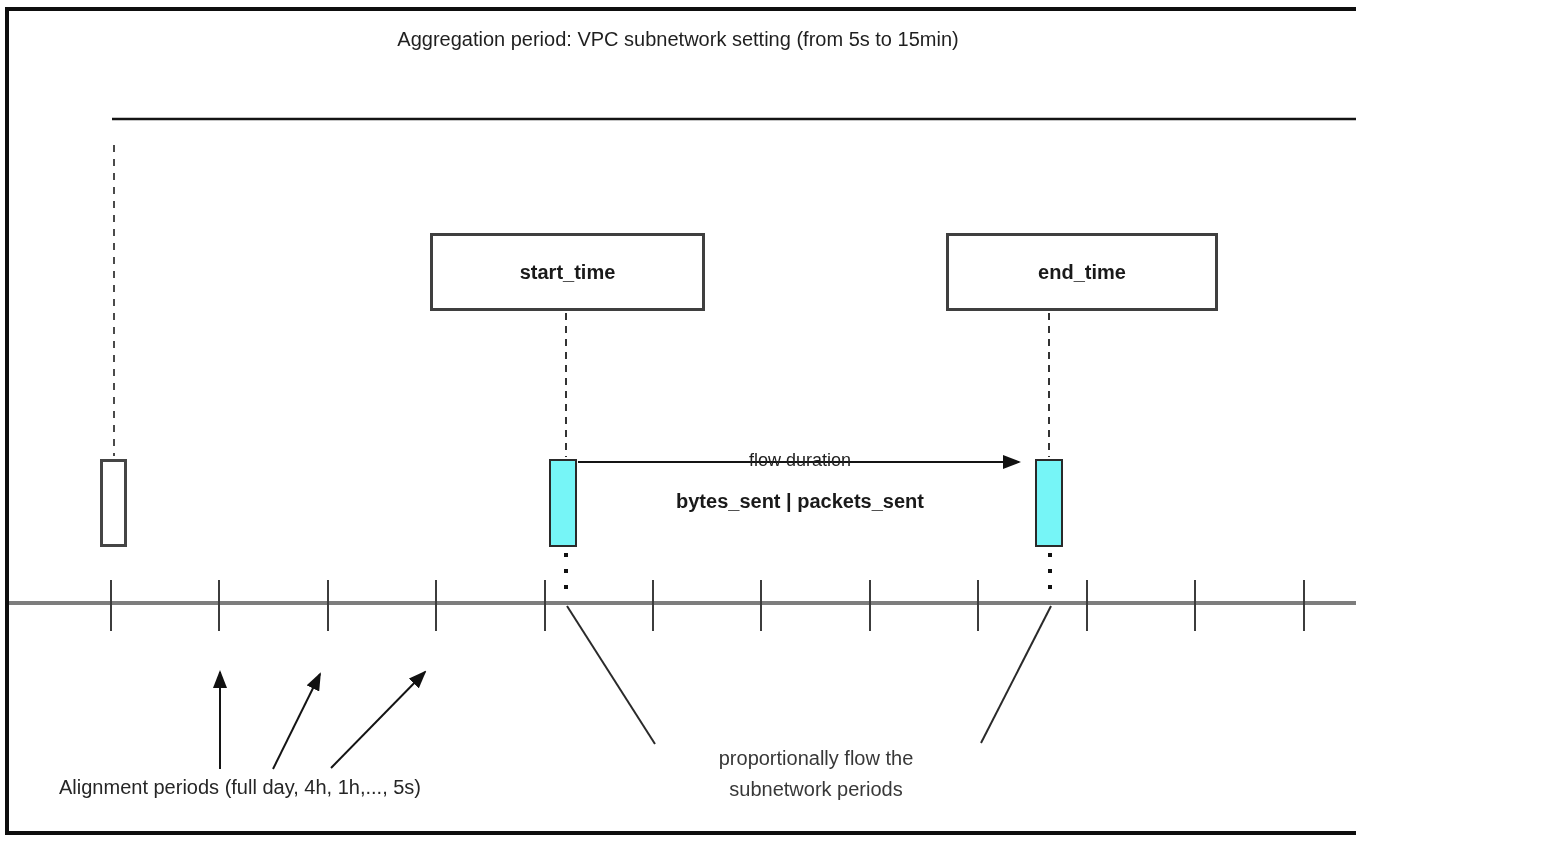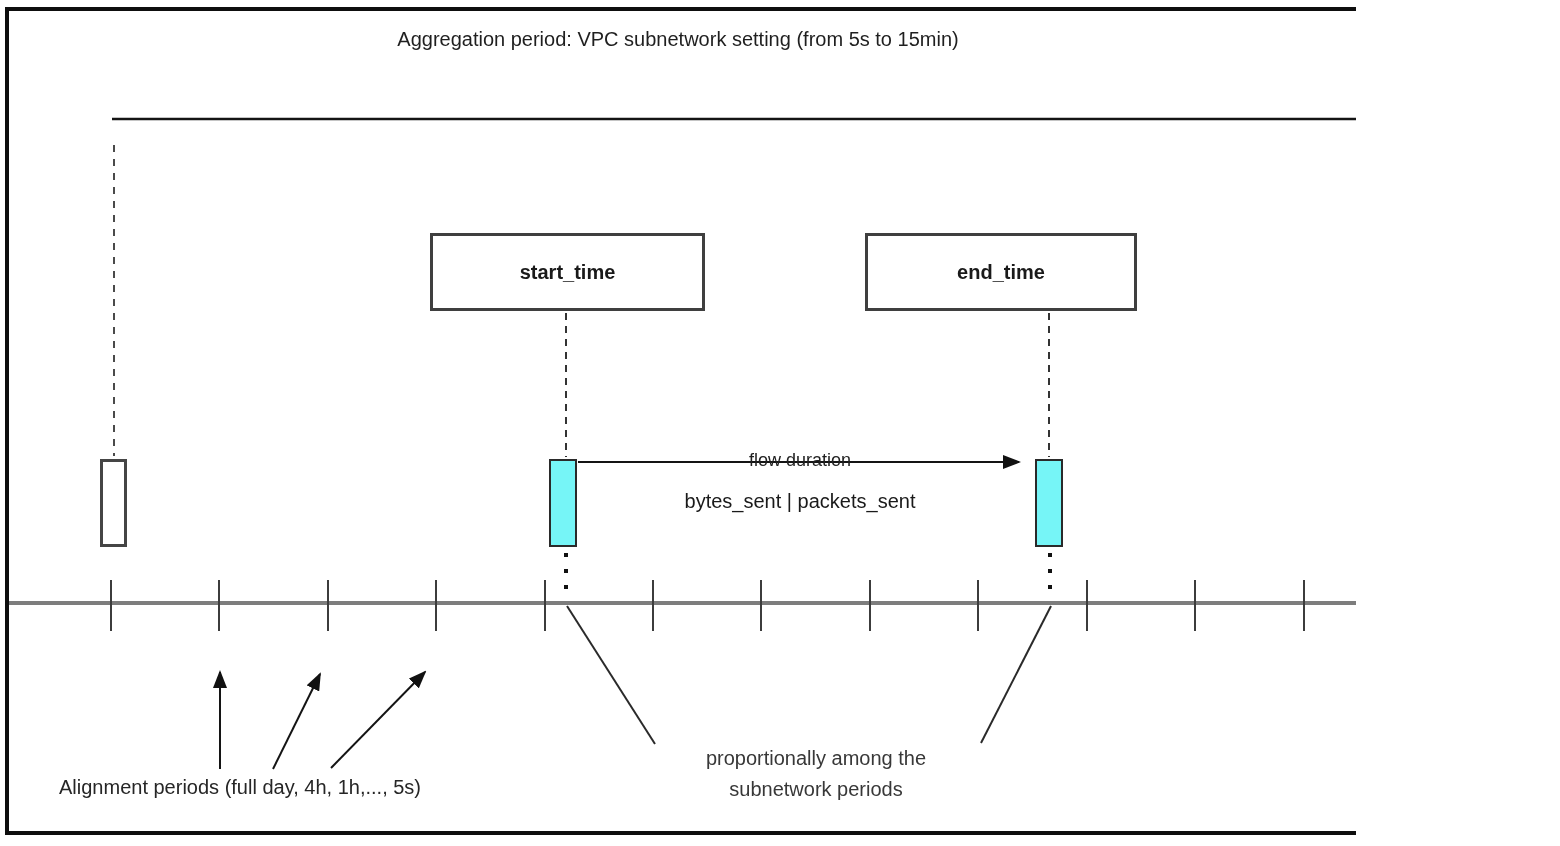--- a/index.html
+++ b/index.html
@@ -5,21 +5,21 @@
   html,body{margin:0;padding:0;background:#ffffff;}
   .canvas{
     position:relative;width:1356px;height:846px;background:#ffffff;overflow:hidden;
     font-family:"Liberation Sans","DejaVu Sans",sans-serif;color:#212121;
   }
   .frame{position:absolute;left:5px;top:7px;width:1548px;height:828px;border:4px solid #0e0e0e;box-sizing:border-box;}
   .layer{position:absolute;left:0;top:0;width:1560px;height:846px;}
   .label{position:absolute;white-space:nowrap;}
   .title{left:0;right:0;top:28px;text-align:center;font-size:20px;color:#1f1f1f;}
   .flow-duration{left:600px;width:400px;top:450px;text-align:center;font-size:18px;color:#1f1f1f;}
-  .metrics{left:560px;width:480px;top:490px;text-align:center;font-size:20px;font-weight:normal;color:#1a1a1a;}
+  .metrics{left:560px;width:480px;top:490px;text-align:center;font-size:20px;font-weight:bold;color:#1a1a1a;}
   .align-label{left:59px;top:776px;font-size:20px;color:#262626;}
   .traffic-note{position:absolute;left:666px;width:300px;top:743px;text-align:center;
     font-size:20px;line-height:31px;color:#383838;}
   .time-box{
     position:absolute;top:233px;height:78px;border:3px solid #3f3f3f;box-sizing:border-box;background:#ffffff;
     display:flex;align-items:center;justify-content:center;font-size:20px;font-weight:bold;color:#1a1a1a;
   }
   .bar{position:absolute;top:459px;height:88px;box-sizing:border-box;border:2px solid #2a2a2a;}
   .bar.edge{border:3px solid #454545;background:#ffffff;}
   .bar.flow{background:#76f5f7;}
@@ -76,32 +76,32 @@
     <line class="arrow-line" x1="220" y1="769" x2="220" y2="672" stroke="#141414" stroke-width="2" marker-end="url(#ah)"></line>
     <line class="arrow-line" x1="273" y1="769" x2="320" y2="674" stroke="#141414" stroke-width="2" marker-end="url(#ah)"></line>
     <line class="arrow-line" x1="331" y1="768" x2="425" y2="672" stroke="#141414" stroke-width="2" marker-end="url(#ah)"></line>
   </svg>
 
   <div class="label title">Aggregation period: VPC subnetwork setting (from 5s to 15min)</div>
 
   <div class="time-box" style="left:430px;width:275px;">
     <span>start_time</span>
   </div>
-  <div class="time-box" style="left:865px;width:272px;">
+  <div class="time-box" style="left:946px;width:272px;">
     <span>end_time</span>
   </div>
 
   <div class="bar edge" style="left:100px;width:27px;"></div>
   <div class="bar flow" style="left:549px;width:28px;"></div>
   <div class="bar flow" style="left:1035px;width:28px;"></div>
   <div class="bar edge" style="left:1398px;width:27px;"></div>
 
   <div class="label flow-duration">flow duration</div>
   <div class="label metrics">bytes_sent | packets_sent</div>
 
   <div class="label align-label">Alignment periods (full day, 4h, 1h,..., 5s)</div>
 
   <div class="traffic-note">
-    <div>proportionally among the</div>
+    <div>proportionally flow the</div>
     <div>subnetwork periods</div>
   </div>
 
 </div>
 
 </body></html>

